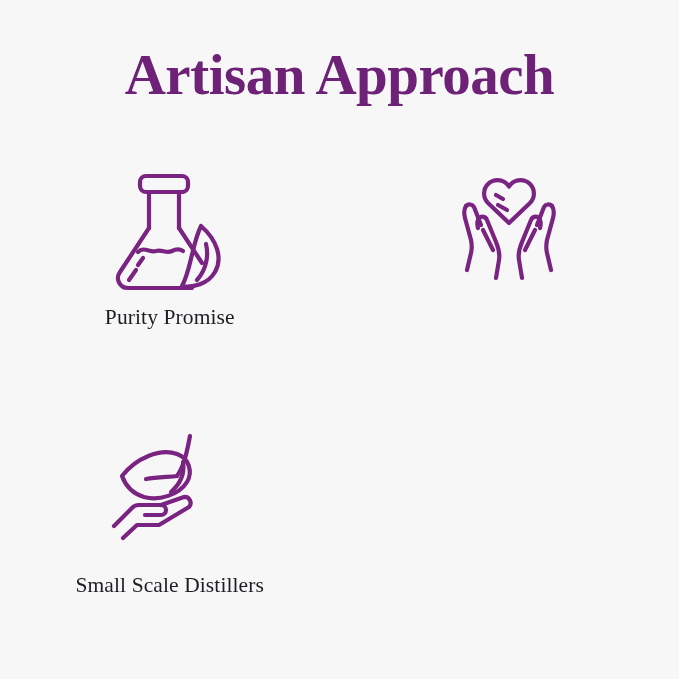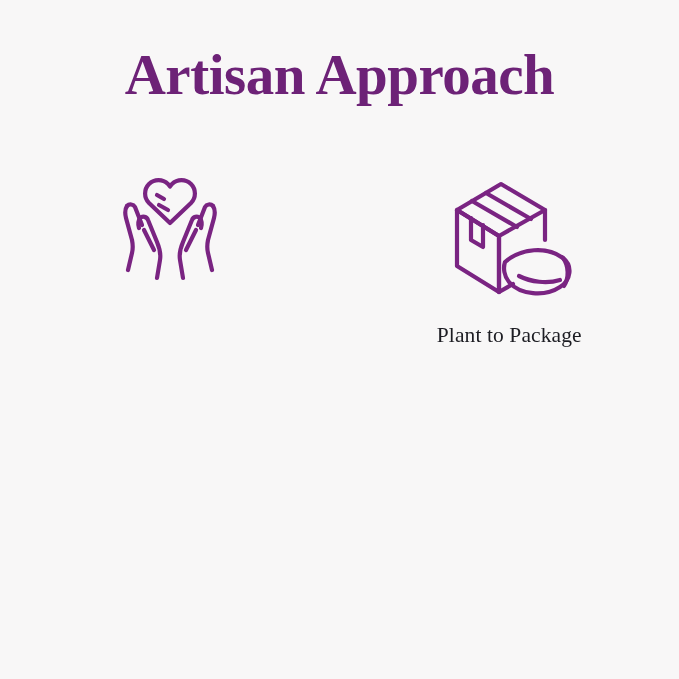--- a/index.html
+++ b/index.html
@@ -79,20 +79,46 @@
 </style>
 </head>
 <body>
 
 <div class="page">
 
   <div class="page-title">Artisan Approach</div>
 
   <div class="grid">
 
+    <div class="feature r1">
+      <div class="feature-icon">
+        <svg viewBox="0 0 136 136" fill="none" stroke="#7a2482" stroke-width="4.2" stroke-linecap="round" stroke-linejoin="round">
+
+          <path d="M44 16 h36 a6 6 0 0 1 6 6 v4 a6 6 0 0 1 -6 6 h-36 a6 6 0 0 1 -6 -6 v-4 a6 6 0 0 1 6 -6 z"></path>
+
+          <path d="M52 32 h28"></path>
+
+          <path d="M47 32 v36"></path>
+          <path d="M77 32 v36"></path>
+
+          <path d="M47 68 L18 112 a10 10 0 0 0 8 16 h64"></path>
+          <path d="M77 68 L100 103"></path>
+
+          <path d="M36 92 c6 -6 12 1 18 -1 c6 -2 10 3 16 0 c4 -2 8 -2 11 0"></path>
+
+          <path d="M41 98 l-5 7"></path>
+          <path d="M34 110 l-7 10"></path>
+
+          <path d="M99 66 c16 14 22 32 14 46 c-7 12 -22 16 -33 14 c9 -16 10 -42 19 -60 z"></path>
+
+          <path d="M104 84 c3 12 0 26 -9 36"></path>
+        </svg>
+      </div>
+      <div class="feature-label">Purity Promise</div>
+    </div>
 
     <div class="feature r1">
       <div class="feature-icon">
         <svg viewBox="0 0 136 136" fill="none" stroke="#7a2482" stroke-width="4.2" stroke-linecap="round" stroke-linejoin="round">
 
           <path d="M68 63 L47 43 a13.5 13.5 0 0 1 0 -19 a13.5 13.5 0 0 1 19 0 l2 2.5 l2 -2.5 a13.5 13.5 0 0 1 19 0 a13.5 13.5 0 0 1 0 19 z"></path>
 
           <path d="M55 35 l7 4"></path>
           <path d="M57 45 l9 5"></path>
 
@@ -108,43 +134,37 @@
           <path d="M111 46 c2 3 2 8 1 12 l-6 22 c-1 5 -1 9 0 13 l4 17"></path>
 
           <path d="M98 58 a5 5 0 0 0 -8 2 l-9 22 c-3 7 -4 12 -3 18 l3 18"></path>
           <path d="M98 58 c2 3 2 7 1 10"></path>
 
           <path d="M94 70 l-10 20"></path>
         </svg>
       </div>
     </div>
 
-
     <div class="feature r2">
       <div class="feature-icon">
         <svg viewBox="0 0 136 136" fill="none" stroke="#7a2482" stroke-width="4.2" stroke-linecap="round" stroke-linejoin="round">
 
-          <path d="M16 40 v56 l42 26 v-56 z"></path>
+          <path d="M20 56 c14 -18 38 -28 55 -22 c12 4 16 18 10 28 c-8 13 -28 19 -43 15 c-10 -3 -18 -10 -22 -21 z"></path>
 
-          <path d="M16 40 l44 -26 l44 26 l-46 26 z"></path>
+          <path d="M88 16 c-3 16 -6 30 -13 40"></path>
 
-          <path d="M104 40 v30"></path>
-          <path d="M58 66 v56"></path>
+          <path d="M44 59 c10 -2 22 -2 31 -3"></path>
 
-          <path d="M31 31 l45 26"></path>
-          <path d="M45 23 l45 26"></path>
+          <path d="M81 42 c2 12 -3 22 -12 30"></path>
 
-          <path d="M30 48 v22 l12 7 v-22"></path>
+          <path d="M12 106 l18 -18 a9 9 0 0 1 7 -3 h22"></path>
 
-          <path d="M58 122 l14 -8"></path>
+          <path d="M59 85 l23 -8 a6 6 0 0 1 5 10 l-30 18 h-22 l-14 13"></path>
 
-          <path d="M64 92 c16 -14 42 -16 58 -4 c10 8 8 22 -3 29 c-15 10 -40 8 -51 -5 c-5 -6 -6 -14 -4 -20 z"></path>
-
-          <path d="M122 88 c6 8 6 20 1 28"></path>
-
-          <path d="M78 106 c12 6 28 8 41 4"></path>
+          <path d="M59 85 a5 5 0 0 1 0 10 h-16"></path>
         </svg>
       </div>
-      <div class="feature-label">Plant to Package</div>
+      <div class="feature-label">Small Scale Distillers</div>
     </div>
+
 
   </div>
 </div>
 
 </body></html>

